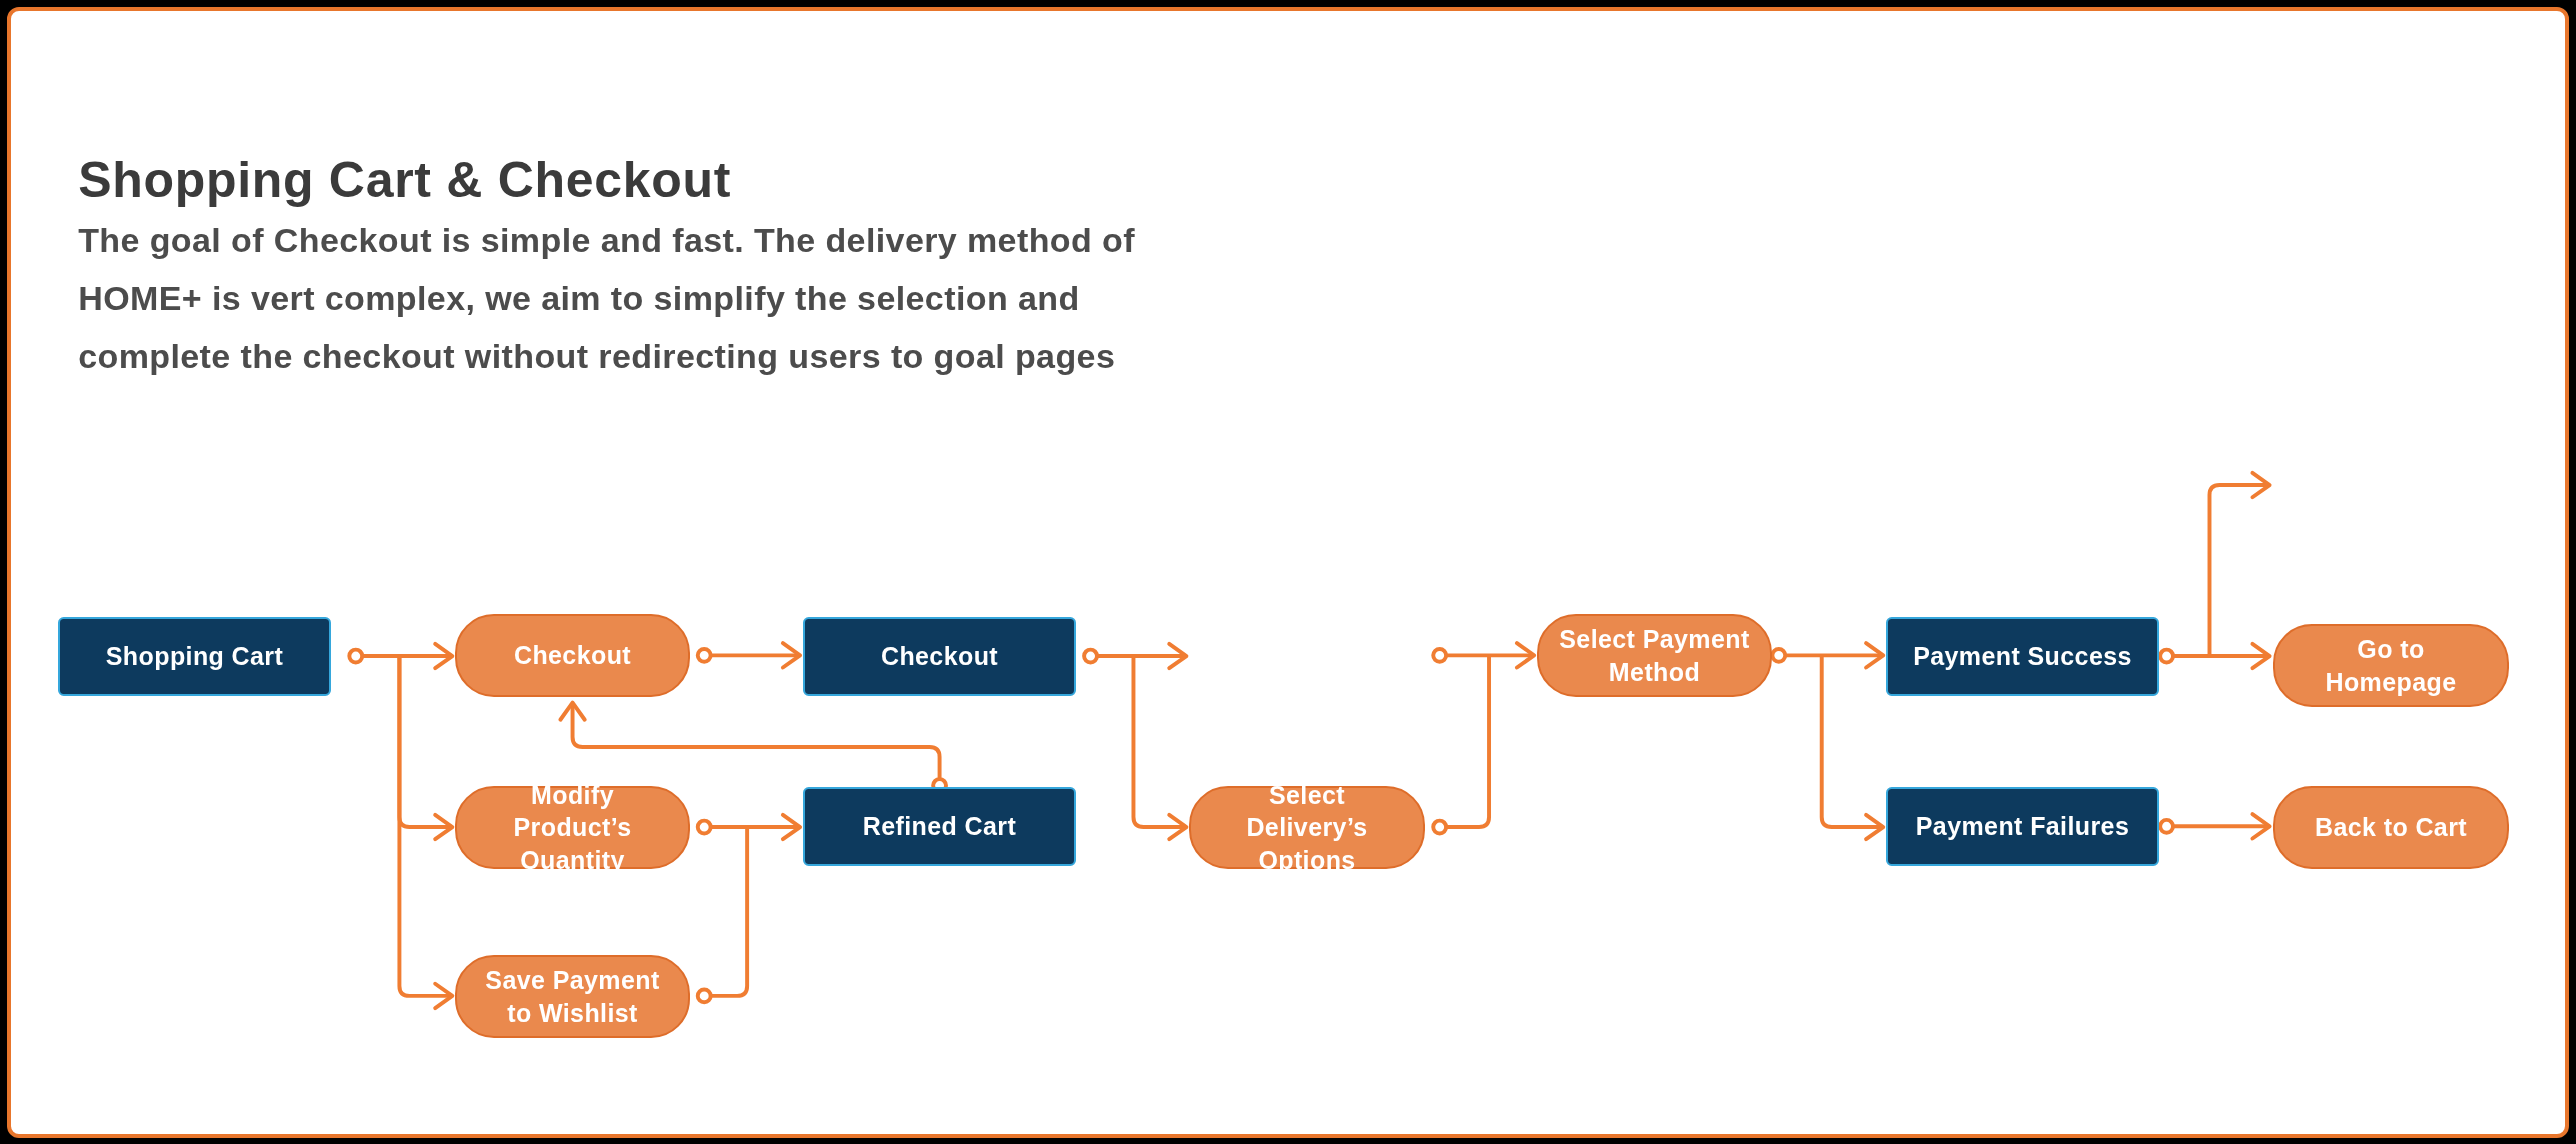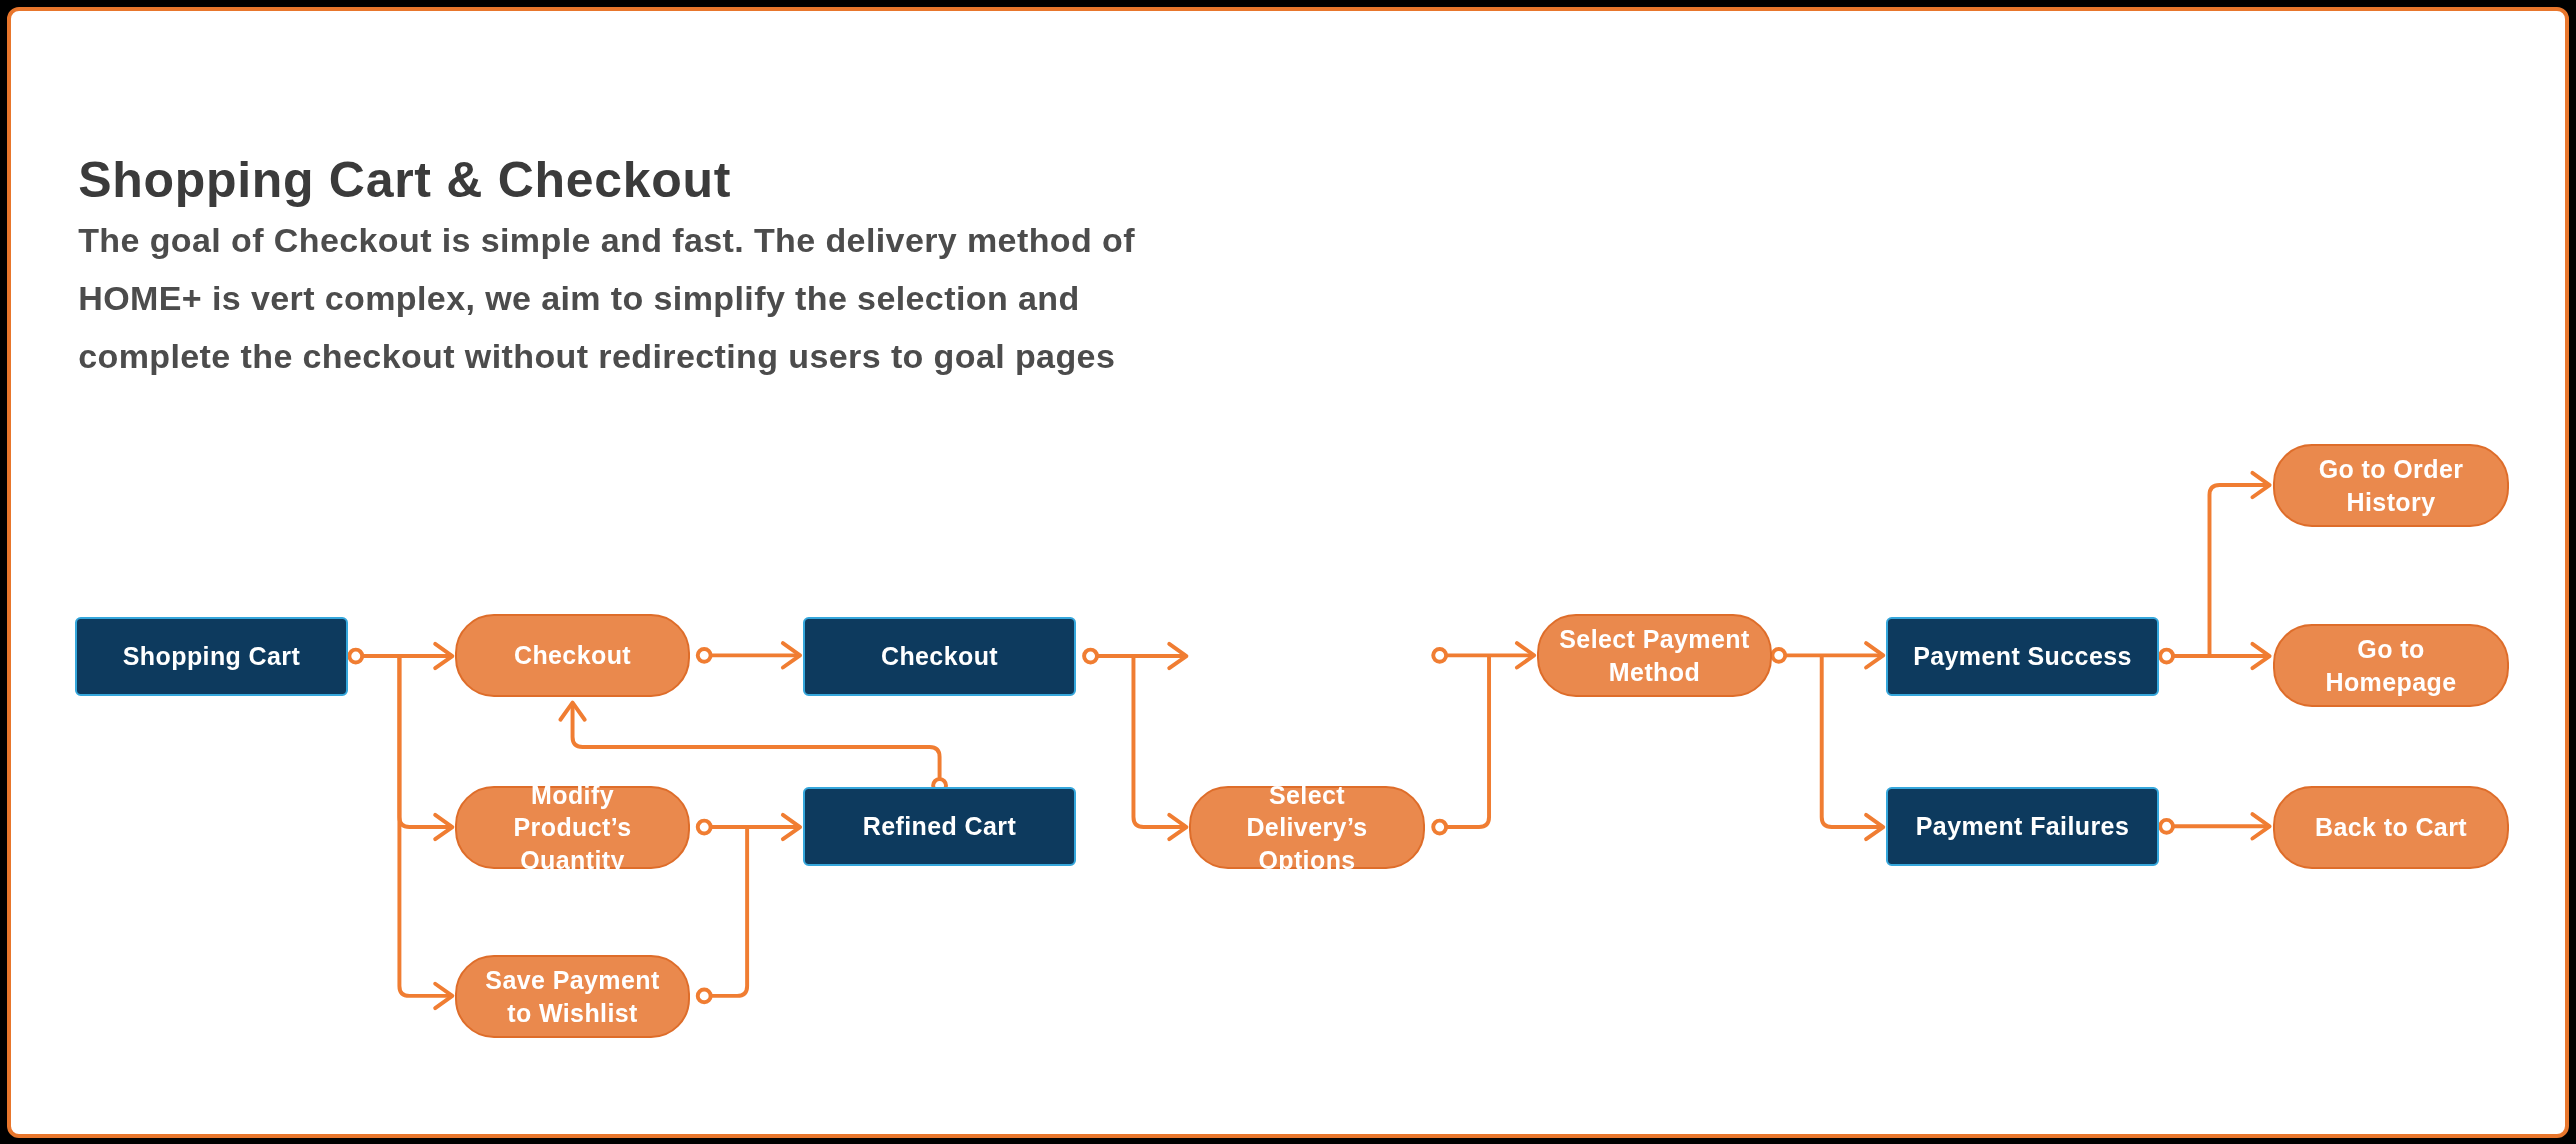--- a/index.html
+++ b/index.html
@@ -108,37 +108,34 @@
       <path d="M 3148 1138 L 3172 1155 L 3148 1172" class="arrowhead"></path>
       <path d="M 993 1156 L 1114 1156" class="edge"></path>
       <circle cx="984" cy="1156" r="9" class="port"></circle>
       <path d="M 1094 1139 L 1118 1156 L 1094 1173" class="arrowhead"></path>
       <path d="M 993 1392 L 1030 1392 Q 1044 1392 1044 1378 L 1044 1156" class="edge"></path>
       <circle cx="984" cy="1392" r="9" class="port"></circle>
       <path d="M 1313 1089 L 1313 1058 Q 1313 1044 1299 1044 L 814 1044 Q 800 1044 800 1030 L 800 984" class="edge"></path>
       <circle cx="1313" cy="1098" r="9" class="port"></circle>
       <path d="M 783 1006 L 800 982 L 817 1006" class="arrowhead"></path>
     </svg>
-<div class="node screen" style="left: 75px; top: 617px; width: 273px; height: 79px;">
+<div class="node screen" style="left: 58px; top: 617px; width: 273px; height: 79px;">
       <span>Shopping Cart</span>
     </div>
     <div class="node action" style="left: 455px; top: 614px; width: 235px; height: 83px;">
       <span>Checkout</span>
     </div>
     <div class="node screen" style="left: 803px; top: 617px; width: 273px; height: 79px;">
       <span>Checkout</span>
     </div>
     <div class="node action" style="left: 1537px; top: 614px; width: 235px; height: 83px;">
       <span>Select Payment Method</span>
     </div>
     <div class="node screen" style="left: 1886px; top: 617px; width: 273px; height: 79px; text-align: right;">
       <span>Payment Success</span>
-    </div>
-    <div class="node action" style="left: 2273px; top: 444px; width: 236px; height: 83px;">
-      <span>Go to Order History</span>
     </div>
     <div class="node action" style="left: 2273px; top: 614px; width: 236px; height: 83px; margin-top: 10px;">
       <span>Go to Homepage</span>
     </div>
     <div class="node action" style="left: 455px; top: 786px; width: 235px; height: 83px;">
       <span>Modify Product’s Quantity</span>
     </div>
     <div class="node screen" style="left: 803px; top: 787px; width: 273px; height: 79px; align-items: center;">
       <span>Refined Cart</span>
     </div>

